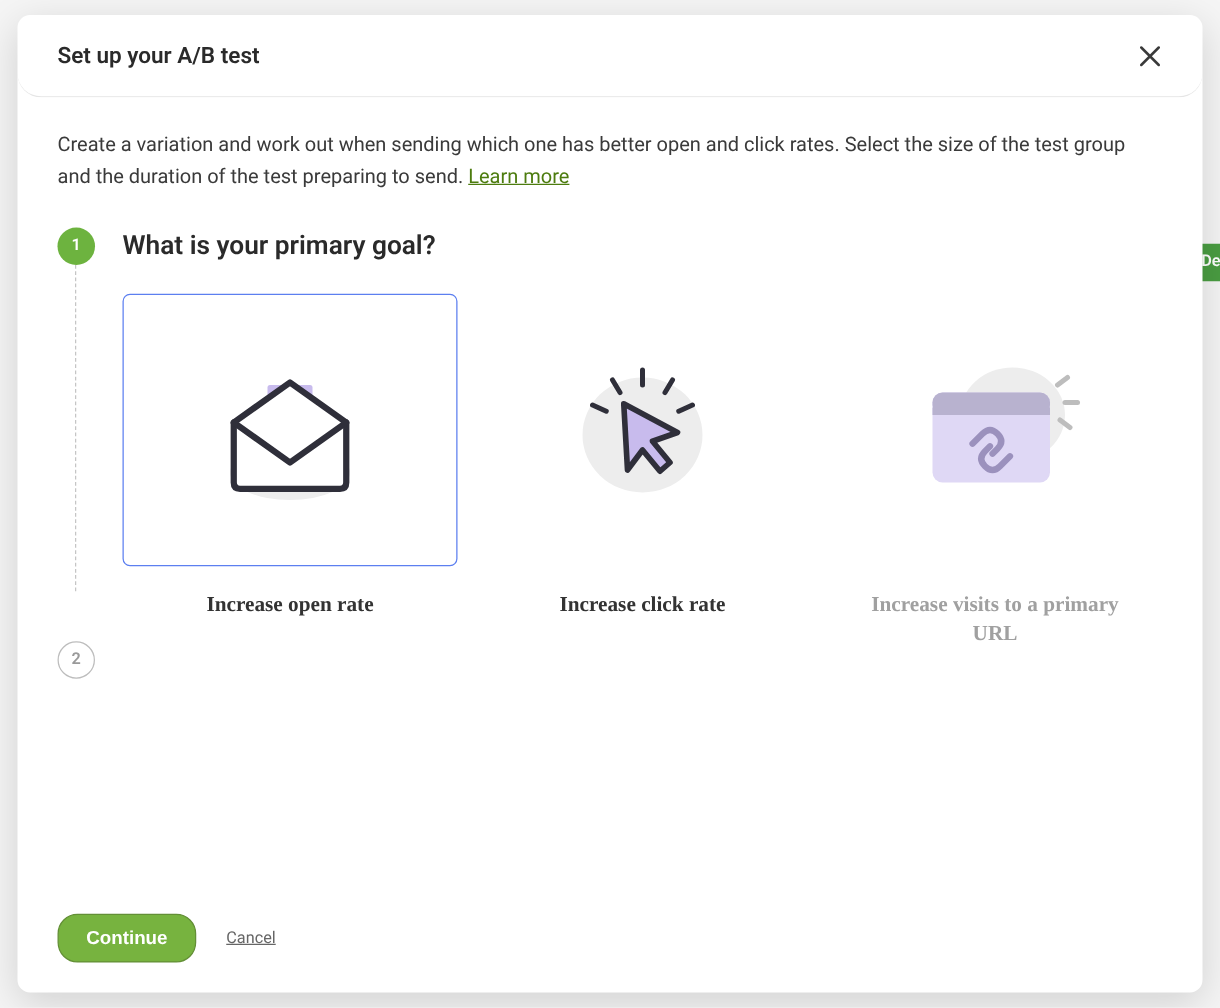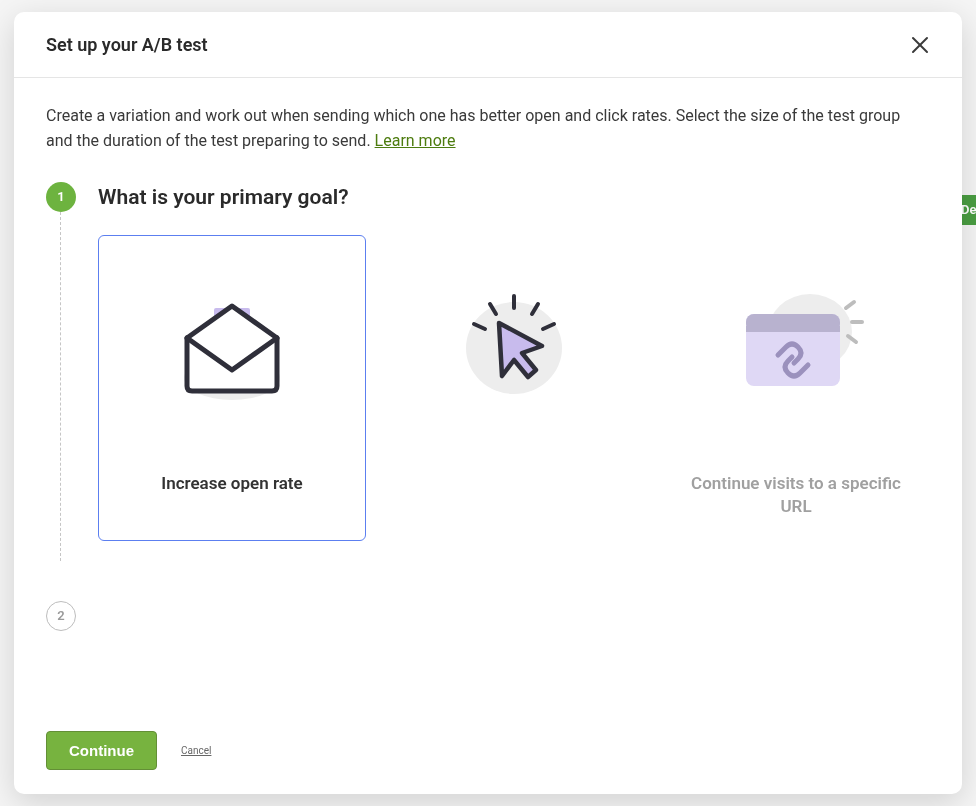--- a/index.html
+++ b/index.html
@@ -47,20 +47,21 @@
       box-shadow: 0 8px 32px rgba(0,0,0,0.15);
       display: flex;
       flex-direction: column;
     }
     .modal-header {
       display: flex;
       align-items: center;
       justify-content: space-between;
       padding: 22px 32px;
       border-bottom: 1px solid #e5e5e5;
+      border-radius: 19px;
     }
     .modal-title {
       font-size: 18px;
       font-weight: 600;
       color: #2a2a2a;
     }
     .close-btn {
       width: 20px;
       height: 20px;
       cursor: pointer;
@@ -128,29 +129,30 @@
       color: #8b8b8b;
     }
     .options-row {
       display: flex;
       gap: 14px;
       margin-top: 26px;
       margin-bottom: 60px;
     }
     .option-card {
       flex: 1;
-      height: 306px;
+      height: 218px;
       border: 1px solid transparent;
       border-radius: 6px;
       padding: 28px 18px 24px 18px;
       display: flex;
       flex-direction: column;
       align-items: center;
       justify-content: flex-start;
       cursor: pointer;
+      font-family: Liberation Serif, serif;
     }
     .option-card.selected {
       border: 1.5px solid #5c7ff0;
     }
     .option-illustration {
       width: 140px;
       height: 140px;
       margin-top: 14px;
       margin-bottom: 54px;
       display: flex;
@@ -174,26 +176,26 @@
       align-items: center;
       gap: 24px;
     }
     .btn-primary {
       background: #77b33f;
       border: 1px solid #638f36;
       color: #fff;
       font-size: 15px;
       font-weight: 600;
       padding: 10px 22px;
-      border-radius: 4px;
+      border-radius: 16px;
       cursor: pointer;
     }
     .btn-cancel {
       color: #666;
-      font-size: 10px;
+      font-size: 13px;
       text-decoration: underline;
       cursor: pointer;
     }
   </style>
 </head>
 <body>
 
 <div class="page-bg">
   <div class="green-peek">De</div>
 </div>
@@ -240,37 +242,38 @@
               <svg viewBox="0 0 140 140" width="140" height="140">
                 <ellipse cx="70" cy="70" rx="48" ry="46" fill="#ededed"></ellipse>
                 <path d="M 55 45 L 98 68 L 78 75 L 92 92 L 84 99 L 70 82 L 58 98 Z" fill="#c8bbed" stroke="#2f2f3a" stroke-width="4.5" stroke-linejoin="round"></path>
                 <line x1="70" y1="18" x2="70" y2="30" stroke="#2f2f3a" stroke-width="4" stroke-linecap="round"></line>
                 <line x1="46" y1="26" x2="52" y2="36" stroke="#2f2f3a" stroke-width="4" stroke-linecap="round"></line>
                 <line x1="94" y1="26" x2="88" y2="36" stroke="#2f2f3a" stroke-width="4" stroke-linecap="round"></line>
                 <line x1="30" y1="46" x2="41" y2="51" stroke="#2f2f3a" stroke-width="4" stroke-linecap="round"></line>
                 <line x1="110" y1="46" x2="99" y2="51" stroke="#2f2f3a" stroke-width="4" stroke-linecap="round"></line>
               </svg>
             </div>
+            <div class="option-label">Increase click rate</div>
           </div>
 
           <div class="option-card disabled">
             <div class="option-illustration">
               <svg viewBox="0 0 140 140" width="140" height="140">
                 <ellipse cx="84" cy="54" rx="42" ry="38" fill="#ededed"></ellipse>
                 <line x1="120" y1="30" x2="128" y2="24" stroke="#bdbdbd" stroke-width="4" stroke-linecap="round"></line>
                 <line x1="126" y1="44" x2="136" y2="44" stroke="#bdbdbd" stroke-width="4" stroke-linecap="round"></line>
                 <line x1="122" y1="58" x2="130" y2="64" stroke="#bdbdbd" stroke-width="4" stroke-linecap="round"></line>
                 <rect x="20" y="36" width="94" height="72" rx="8" fill="#dfd8f5"></rect>
                 <rect x="20" y="36" width="94" height="18" rx="8" fill="#b8b2cf"></rect>
                 <rect x="20" y="48" width="94" height="6" fill="#b8b2cf"></rect>
                 <path d="M 52 77 L 60 69 Q 66 63 72 69 Q 78 75 72 81 L 68 85" fill="none" stroke="#9b91bd" stroke-width="5" stroke-linecap="round"></path>
                 <path d="M 82 67 L 74 75 Q 68 81 62 75 Q 56 69 62 63 L 66 59" fill="none" stroke="#9b91bd" stroke-width="5" stroke-linecap="round" transform="translate(0,20)"></path>
               </svg>
             </div>
-            <div class="option-label">Continue visits to a specific URL</div>
+            <div class="option-label">Increase visits to a primary URL</div>
           </div>
 
         </div>
       </div>
 
       <div class="step" style="padding-bottom:20px;">
         <div class="step-badge inactive">2</div>
       </div>
 
     </div>

